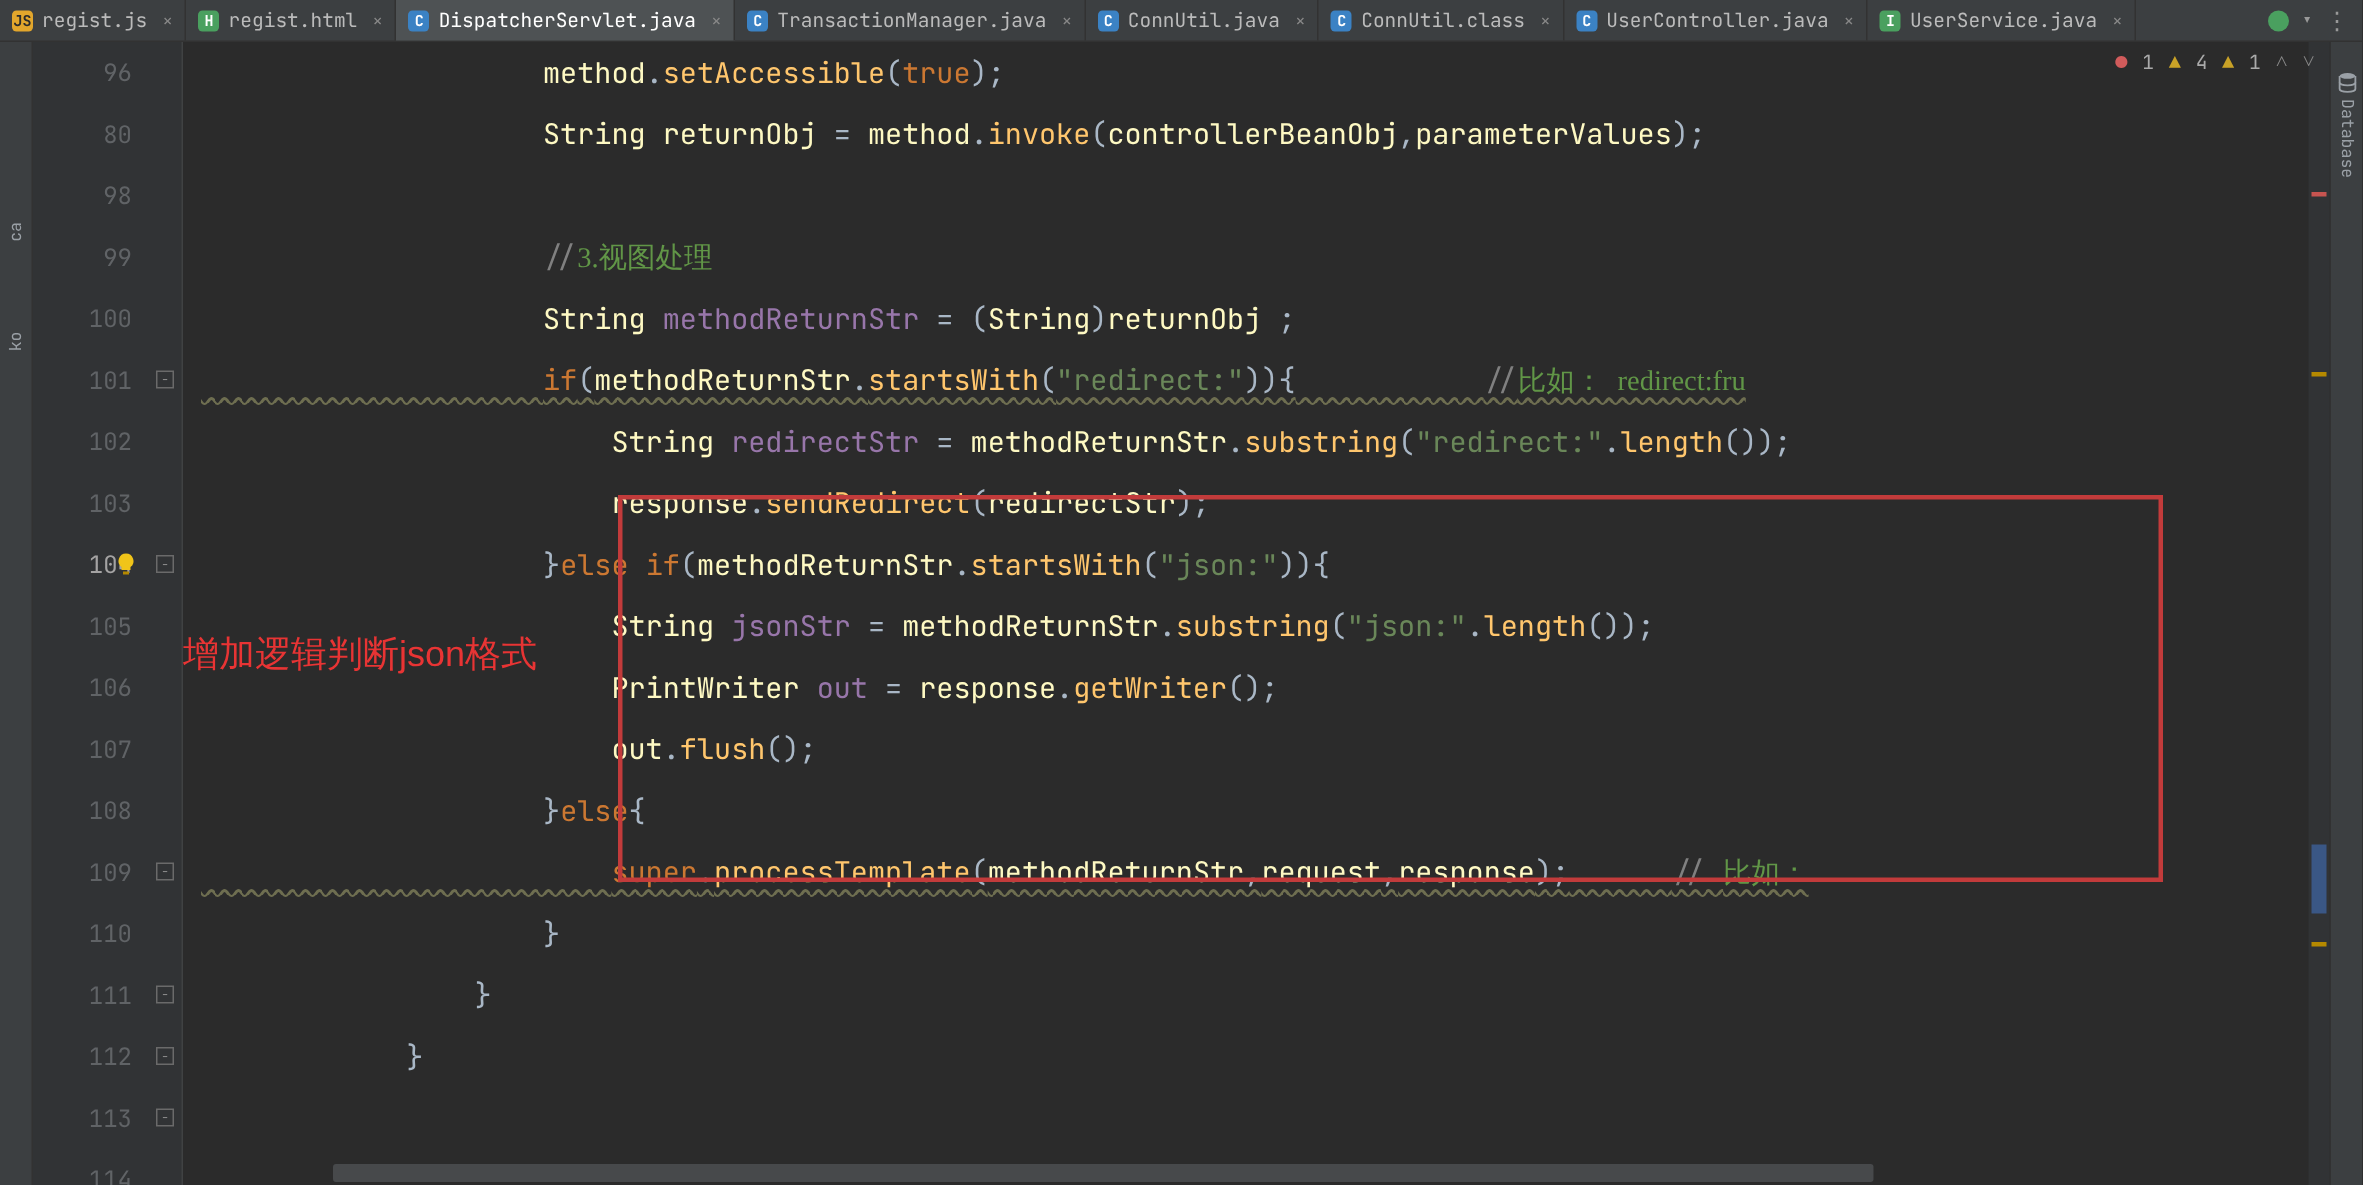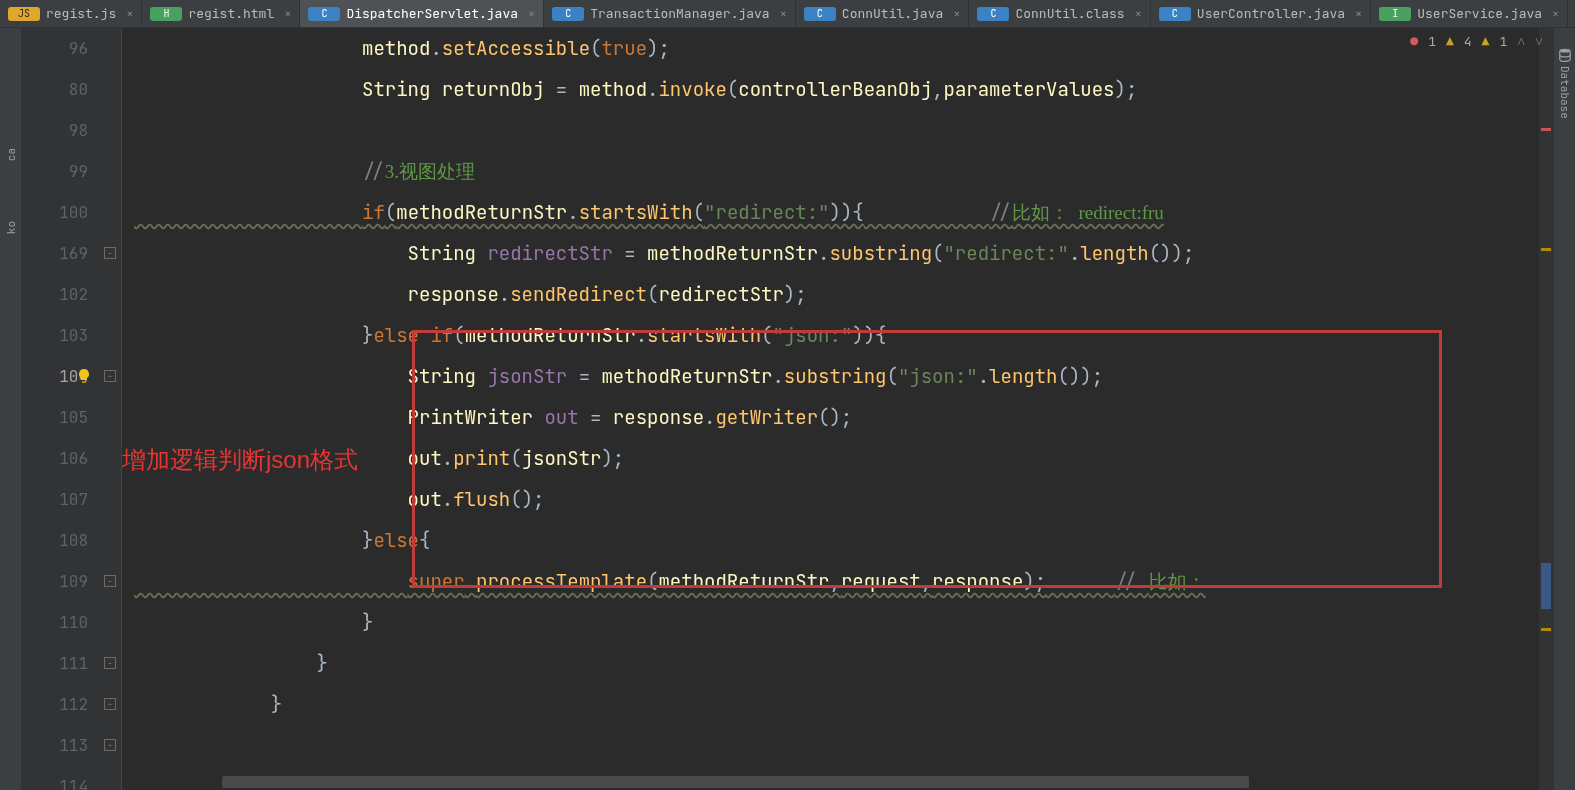--- a/index.html
+++ b/index.html
@@ -1,21 +1,21 @@
 <!DOCTYPE html>
 <html><head>
 <meta charset="utf-8">
 <style>
   * { margin:0; padding:0; box-sizing:border-box; }
   html,body { width:1575px; height:790px; background:#2b2b2b; font-family:"JetBrains Mono","Consolas",monospace; overflow:hidden; color:#a9b7c6; }
   
   .tabbar { display:flex; align-items:center; height:28px; background:#3c3f41; border-bottom:1px solid #323232; font-size:13px; user-select:none; }
   .tab { display:flex; align-items:center; gap:6px; padding:0 8px; height:100%; border-right:1px solid #323232; color:#bbbbbb; cursor:pointer; white-space:nowrap; }
   .tab.active { background:#4e5254; color:#ffffff; }
-  .tab .ficon { width:32px; height:14px; display:flex; align-items:center; justify-content:center; font-size:10px; font-weight:normal; border-radius:3px; }
+  .tab .ficon { width:14px; height:14px; display:flex; align-items:center; justify-content:center; font-size:10px; font-weight:bold; border-radius:3px; }
   .ic-js   { background:#e2a62c; color:#2b2b2b; }
   .ic-html { background:#4aa05f; color:#fff; }
   .ic-java { background:#3b82c4; color:#fff; border-radius:50%; }
   .ic-class{ background:#3b82c4; color:#fff; border-radius:50%; }
   .ic-intf { background:#4aa05f; color:#fff; border-radius:50%; }
   .tab .close { color:#888; font-size:12px; margin-left:4px; }
   .tabbar-right { margin-left:auto; display:flex; align-items:center; gap:8px; padding:0 8px; color:#999; }
   .tabbar-right .dots { font-size:16px; letter-spacing:1px; }
   
   .body { display:flex; height:calc(100% - 28px); position:relative; }
@@ -120,21 +120,21 @@
       <span class="chev">˄</span>
       <span class="chev">˅</span>
     </div>
 
     <div class="gutter-ln" id="gutter-ln">
         <div>96</div>
         <div>80</div>
         <div>98</div>
         <div>99</div>
         <div>100</div>
-        <div>169</div>
+        <div>101</div>
         <div>102</div>
         <div>103</div>
         <div class="current">104</div>
         <div>105</div>
         <div>106</div>
         <div>107</div>
         <div>108</div>
         <div>109</div>
         <div>110</div>
         <div>111</div>
@@ -146,34 +146,34 @@
         <div class="fold-mark" style="top: 219px;">−</div>
         <div class="fold-mark" style="top: 342px;">−</div>
         <div class="fold-mark" style="top: 547px;">−</div>
         <div class="fold-mark" style="top: 629px;">−</div>
         <div class="fold-mark" style="top: 670px;">−</div>
         <div class="fold-mark" style="top: 711px;">−</div>
       </div>
     <div class="code" id="code">
 
        <div class="hl-box" style="top:302px; left:290px; width:1030px; height:258px;"></div>
-       <div class="annot" style="top:416px; left:0px;">增加逻辑判断json格式</div>
+       <div class="annot" style="top:392px; left:0px;">增加逻辑判断json格式</div>
 
        <div id="lines-host">
           <div class="line"><span>                    <span class="id">method</span><span class="pun">.</span><span class="mtd">setAccessible</span><span class="pun">(</span><span class="kwTrue">true</span><span class="pun">);</span></span></div>
           <div class="line"><span>                    <span class="id">String returnObj </span><span class="pun">= </span><span class="id">method</span><span class="pun">.</span><span class="mtd">invoke</span><span class="pun">(</span><span class="id">controllerBeanObj</span><span class="pun">,</span><span class="id">parameterValues</span><span class="pun">);</span></span></div>
           <div class="line"><span></span></div>
           <div class="line"><span>                    <span class="cmt">//</span><span class="cmtCJ">3.视图处理</span></span></div>
+          <div class="line"><span>                    <span class="id">String </span><span class="var">methodReturnStr</span><span class="pun"> = (</span><span class="id">String</span><span class="pun">)</span><span class="id">returnObj </span><span class="pun">;</span></span></div>
           <div class="line"><span class="wavy">                    <span class="kw">if</span><span class="pun">(</span><span class="id">methodReturnStr</span><span class="pun">.</span><span class="mtd">startsWith</span><span class="pun">(</span><span class="str">"redirect:"</span><span class="pun">)){</span><span class="pad">           </span><span class="cmt">//</span><span class="cmtCJ">比如：  redirect:fru</span></span></div>
           <div class="line"><span>                        <span class="id">String </span><span class="var">redirectStr</span><span class="pun"> = </span><span class="id">methodReturnStr</span><span class="pun">.</span><span class="mtd">substring</span><span class="pun">(</span><span class="str">"redirect:"</span><span class="pun">.</span><span class="mtd">length</span><span class="pun">());</span></span></div>
           <div class="line"><span>                        <span class="id">response</span><span class="pun">.</span><span class="mtd">sendRedirect</span><span class="pun">(</span><span class="id">redirectStr</span><span class="pun">);</span></span></div>
           <div class="line" style="position: relative;"><div style="position: absolute; inset: 0px -100px 0px 48px; background: rgb(33, 66, 131); z-index: -1;"></div><div style="position: absolute; inset: 0px -100px 0px -112px; background: rgb(50, 50, 50); z-index: -2;"></div><span>                    <span class="pun">}</span><span class="kw">else if</span><span class="pun">(</span><span class="id">methodReturnStr</span><span class="pun">.</span><span class="mtd">startsWith</span><span class="pun">(</span><span class="str">"json:"</span><span class="pun">)){</span></span></div>
           <div class="line" style="position: relative;"><div style="position: absolute; inset: 0px -100px 0px 48px; background: rgb(33, 66, 131); z-index: -1;"></div><span>                        <span class="id">String </span><span class="var">jsonStr</span><span class="pun"> = </span><span class="id">methodReturnStr</span><span class="pun">.</span><span class="mtd">substring</span><span class="pun">(</span><span class="str">"json:"</span><span class="pun">.</span><span class="mtd">length</span><span class="pun">());</span></span></div>
           <div class="line" style="position: relative;"><div style="position: absolute; inset: 0px -100px 0px 48px; background: rgb(33, 66, 131); z-index: -1;"></div><span>                        <span class="id">PrintWriter </span><span class="var">out</span><span class="pun"> = </span><span class="id">response</span><span class="pun">.</span><span class="mtd">getWriter</span><span class="pun">();</span></span></div>
-          <div class="line" style="position: relative;"><div style="position: absolute; inset: 0px -100px 0px 48px; background: rgb(33, 66, 131); z-index: -1;"></div><span>                        <span class="id">out</span><span class="pun">.</span><span class="mtd">print</span><span class="pun">(</span><span class="id">jsonStr</span><span class="pun">);</span></span></div>
           <div class="line" style="position: relative;"><div style="position: absolute; inset: 0px -100px 0px 48px; background: rgb(33, 66, 131); z-index: -1;"></div><span>                        <span class="id">out</span><span class="pun">.</span><span class="mtd">flush</span><span class="pun">();</span></span></div>
           <div class="line" style="position: relative;"><div style="position: absolute; left: 48px; width: 310px; top: 0px; bottom: 0px; background: rgb(33, 66, 131); z-index: -1;"></div><span>                    <span class="pun">}</span><span class="kw">else</span><span class="pun">{</span></span></div>
           <div class="line"><span class="wavy">                        <span class="kw">super</span><span class="pun">.</span><span class="mtd">processTemplate</span><span class="pun">(</span><span class="id">methodReturnStr</span><span class="pun">,</span><span class="id">request</span><span class="pun">,</span><span class="id">response</span><span class="pun">);</span><span class="pad">      </span><span class="cmt">// </span><span class="cmtCJ">比如：</span></span></div>
           <div class="line"><span>                    <span class="pun">}</span></span></div>
           <div class="line"><span>                <span class="pun">}</span></span></div>
           <div class="line"><span>            <span class="pun">}</span></span></div>
           <div class="line"><span></span></div>
         </div>
        <div class="hscroll">
           <div class="thumb"></div>

